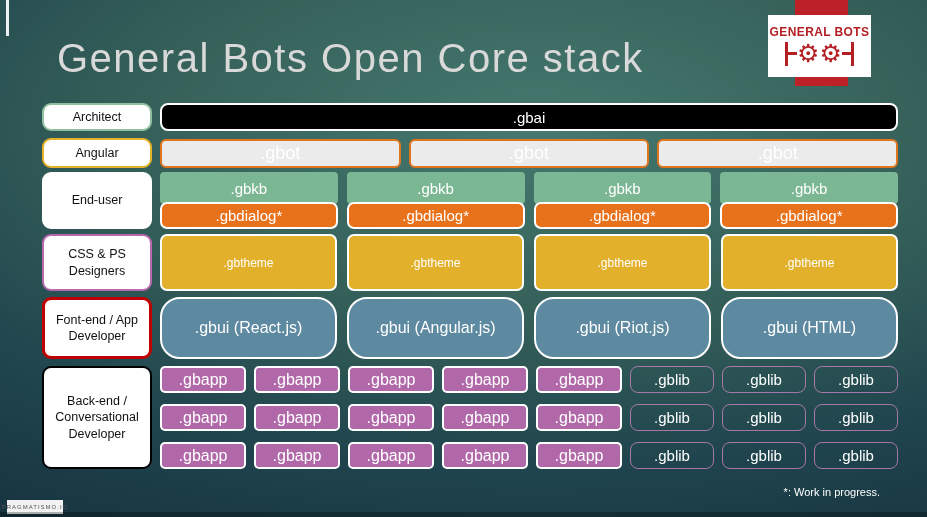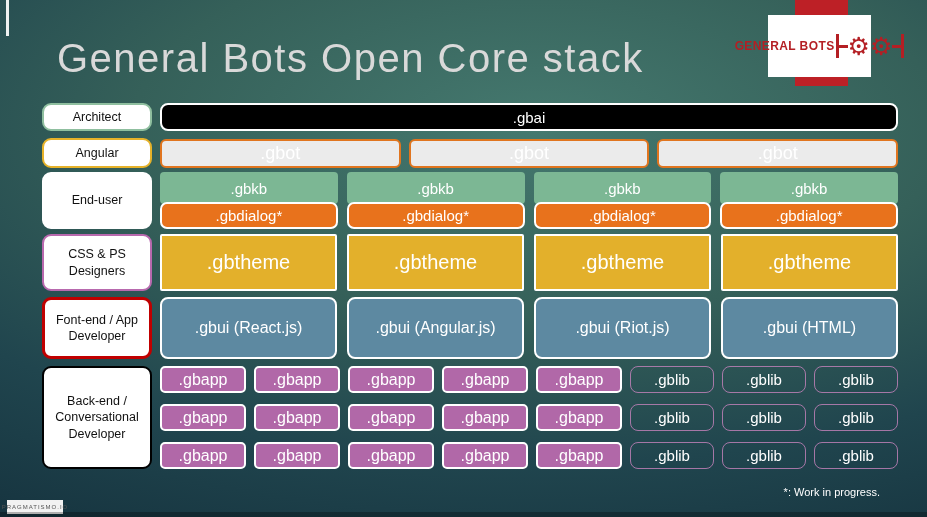--- a/index.html
+++ b/index.html
@@ -9,21 +9,21 @@
     background:radial-gradient(ellipse 115% 95% at 58% 25%, #45796f 0%, #356059 38%, #20454e 68%, #14303c 100%);
   }
   .edge-line{position:absolute;left:6px;top:0;width:3px;height:36px;background:rgba(255,255,255,0.92);}
   .bottom-strip{position:absolute;left:0;bottom:0;width:100%;height:5px;background:rgba(0,0,0,0.28);}
 
   .title{position:absolute;left:57px;top:36px;font-size:40px;color:#d9d9d9;letter-spacing:1.5px;font-weight:400;white-space:nowrap;}
 
   
   .logo-ribbon{position:absolute;left:795px;top:0;width:53px;height:86px;background:#bd2026;}
   .logo-card{position:absolute;left:768px;top:15px;width:103px;height:62px;background:#ffffff;
-    display:flex;align-items:center;justify-content:center;gap:1px;}
+    display:flex;flex-direction:column;align-items:center;justify-content:center;gap:1px;}
   .logo-name{color:#b41f24;font-weight:bold;font-size:12px;letter-spacing:0.4px;white-space:nowrap;}
   .gears{display:flex;align-items:center;color:#b41f24;height:28px;}
   .vbar{width:3px;height:24px;background:#b41f24;}
   .hline{width:9px;height:3px;background:#b41f24;}
   .gear{font-size:25px;line-height:25px;font-family:"DejaVu Sans",sans-serif;}
 
   
   .side-label{position:absolute;left:42px;width:110px;background:#ffffff;border-radius:9px;
     display:flex;align-items:center;justify-content:center;text-align:center;color:#111;
     font-size:12.5px;line-height:1.3;box-sizing:border-box;padding:2px 2px;}
@@ -40,23 +40,23 @@
     color:#fff;white-space:nowrap;text-align:center;}
   .row-gbai{top:103px;height:28px;}
   .box-gbai{background:#000000;border:2px solid #ffffff;border-radius:8px;font-size:15px;}
   .row-gbot{top:139px;height:29px;gap:8px;}
   .box-gbot{background:#ebebeb;border:2px solid #e0751f;border-radius:6px;color:#000;font-size:18px;}
   .row-gbkb{top:172px;height:32px;gap:9px;}
   .box-gbkb{background:#7cb794;border-radius:4px;font-size:15px;}
   .row-gbdialog{top:202px;height:27px;gap:9px;}
   .box-gbdialog{background:#e8721c;border:2px solid #ffffff;border-radius:7px;font-size:15px;}
   .row-gbtheme{top:234px;height:57px;gap:10px;}
-  .box-gbtheme{background:#e3b02b;border:2px solid #ffffff;border-radius:2px;font-size:20px;}
+  .box-gbtheme{background:#e3b02b;border:2px solid #ffffff;border-radius:7px;font-size:12px;}
   .row-gbui{top:297px;height:62px;gap:10px;}
-  .box-gbui{background:#5d89a1;border:2px solid #ffffff;border-radius:8px;font-size:16px;}
+  .box-gbui{background:#5d89a1;border:2px solid #ffffff;border-radius:20px;font-size:16px;}
   .row-dev{height:27px;gap:8px;}
   .row-dev1{top:366px;}
   .row-dev2{top:404px;}
   .row-dev3{top:442px;}
   .box-gbapp{background:#b168a8;border:2px solid #ffffff;border-radius:5px;font-size:16px;}
   .box-gblib{background:transparent;border:1px solid rgba(199,131,189,0.8);border-radius:8px;
     color:rgba(216,152,206,0.9);font-size:15px;}
 
   
   .brand-box{position:absolute;left:7px;top:500px;width:56px;height:14px;background:#f2f2f2;

